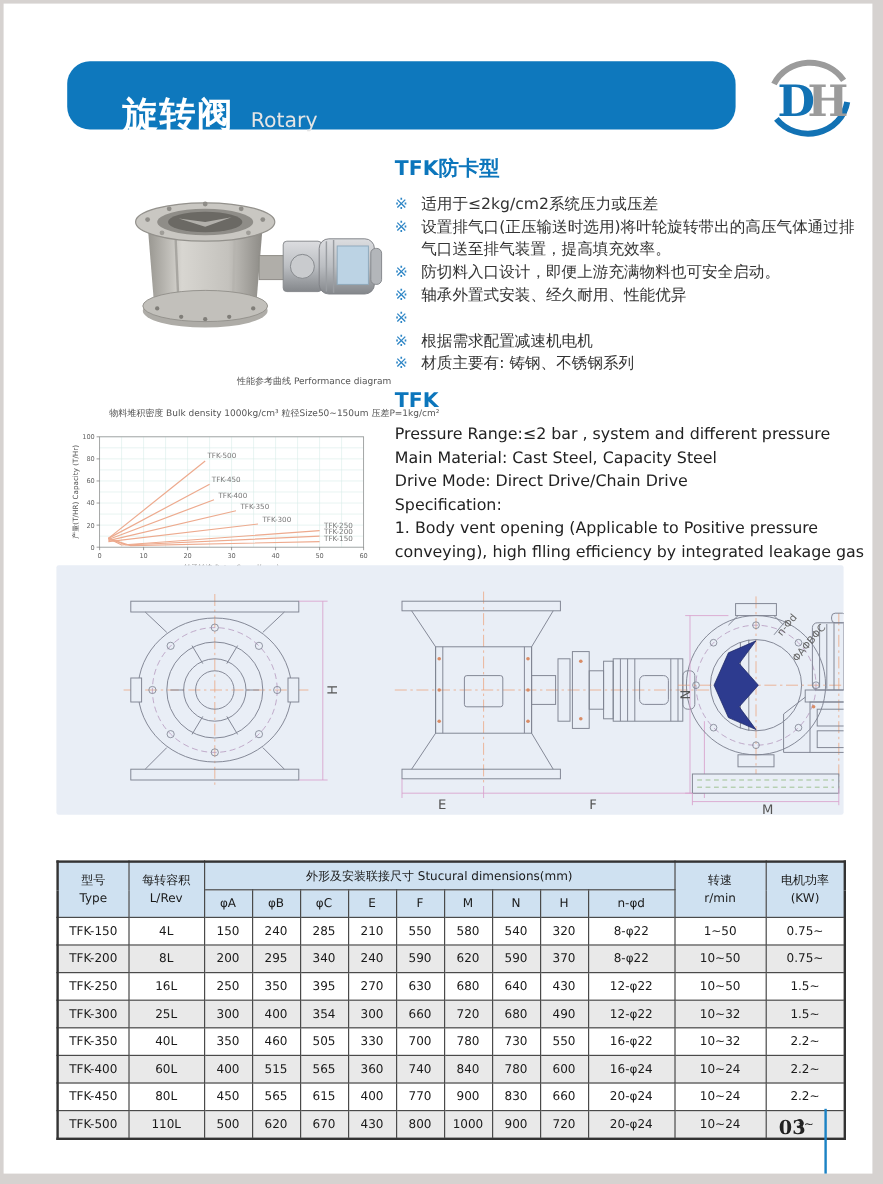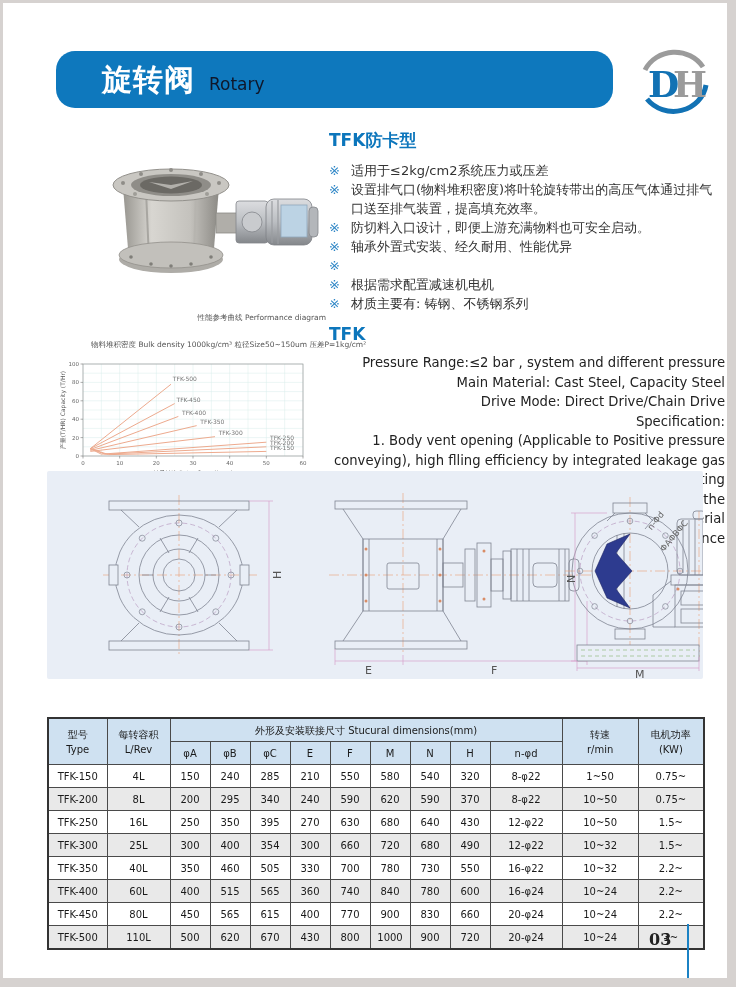--- a/index.html
+++ b/index.html
@@ -4,35 +4,35 @@
 <style>
   html,body{margin:0;padding:0;}
   body{
     width:736px;height:987px;position:relative;background:#d6d2d0;
     font-family:"DejaVu Sans","Liberation Sans",sans-serif;overflow:hidden;
   }
   .page{position:absolute;left:3px;top:3px;width:724px;height:975px;background:#ffffff;}
 
   
   .banner{position:absolute;left:53px;top:48px;width:557px;height:57px;background:#0e78bd;
-    border-radius:19px;display:flex;align-items:baseline;padding-top:9px;box-sizing:border-box;}
+    border-radius:19px;display:flex;align-items:baseline;padding-top:25px;box-sizing:border-box;}
   .banner .zh{color:#fff;font-size:30px;font-weight:bold;margin-left:46px;letter-spacing:1px;}
-  .banner .en{color:#0f172a;font-size:17px;margin-left:14px;}
+  .banner .en{color:#e5e5e5;font-size:17px;margin-left:14px;}
 
   .logo{position:absolute;left:620px;top:44px;width:100px;height:72px;}
 
   .photo{position:absolute;left:68px;top:138px;width:252px;height:148px;}
 
   
   .rightcol{position:absolute;left:326px;top:116px;width:396px;}
   .sec-head{color:#0c76bc;font-size:17px;font-weight:bold;margin:10px 0 9px 0;}
   ul.features{list-style:none;margin:0;padding:0;font-size:13px;line-height:19px;color:#333;}
   ul.features li{display:flex;}
   ul.features .mark{color:#2e86c6;width:22px;flex:0 0 22px;}
-  .spec-block{margin-top:4px;font-size:13.2px;line-height:19.5px;color:#222;text-align:right;}
+  .spec-block{margin-top:4px;font-size:13.2px;line-height:19.5px;color:#222;}
 
   
   .chart{position:absolute;left:55px;top:310px;width:268px;height:156px;text-align:right;}
   .chart .t1,.chart .t2{margin-left:33px;font-size:7.5px;color:#555;white-space:nowrap;}
   .chart .t2{margin-top:17px;}
   .chart svg{display:block;margin-top:3px;}
   .chart .grid{stroke:#d9ecea;stroke-width:.5;}
   .chart .frame{fill:none;stroke:#999;stroke-width:.7;}
   .chart .tick{stroke:#777;stroke-width:.6;}
   .chart .ticklab{font-size:5.5px;fill:#666;}
@@ -129,21 +129,21 @@
 
   <div class="rightcol">
     <div class="sec-head">TFK防卡型</div>
     <ul class="features" id="bullets">
         <li>
           <span class="mark">※</span>
           <span>适用于≤2kg/cm2系统压力或压差</span>
         </li>
         <li>
           <span class="mark">※</span>
-          <span>设置排气口(物料堆积密度)将叶轮旋转带出的高压气体通过排气口送至排气装置，提高填充效率。</span>
+          <span>设置排气口(正压输送时选用)将叶轮旋转带出的高压气体通过排气口送至排气装置，提高填充效率。</span>
         </li>
         <li>
           <span class="mark">※</span>
           <span>防切料入口设计，即便上游充满物料也可安全启动。</span>
         </li>
         <li>
           <span class="mark">※</span>
           <span>轴承外置式安装、经久耐用、性能优异</span>
         </li>
         <li>

